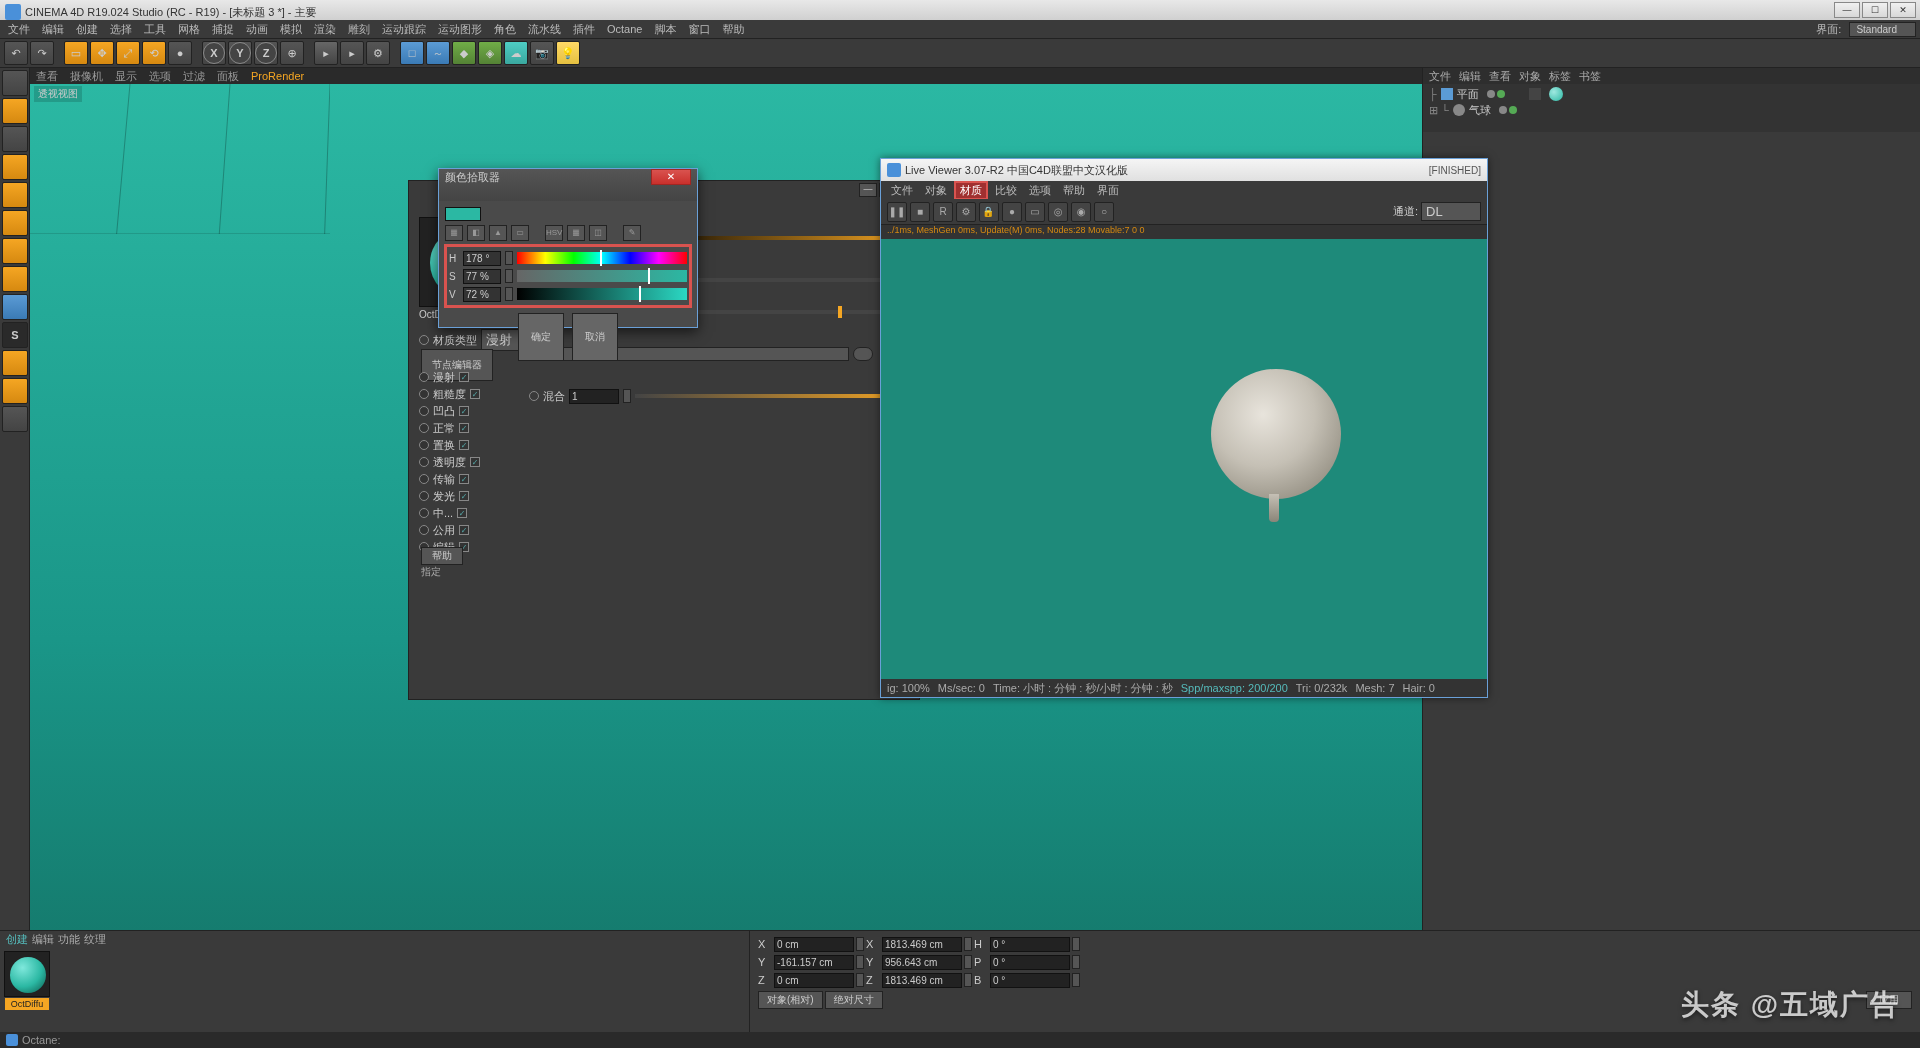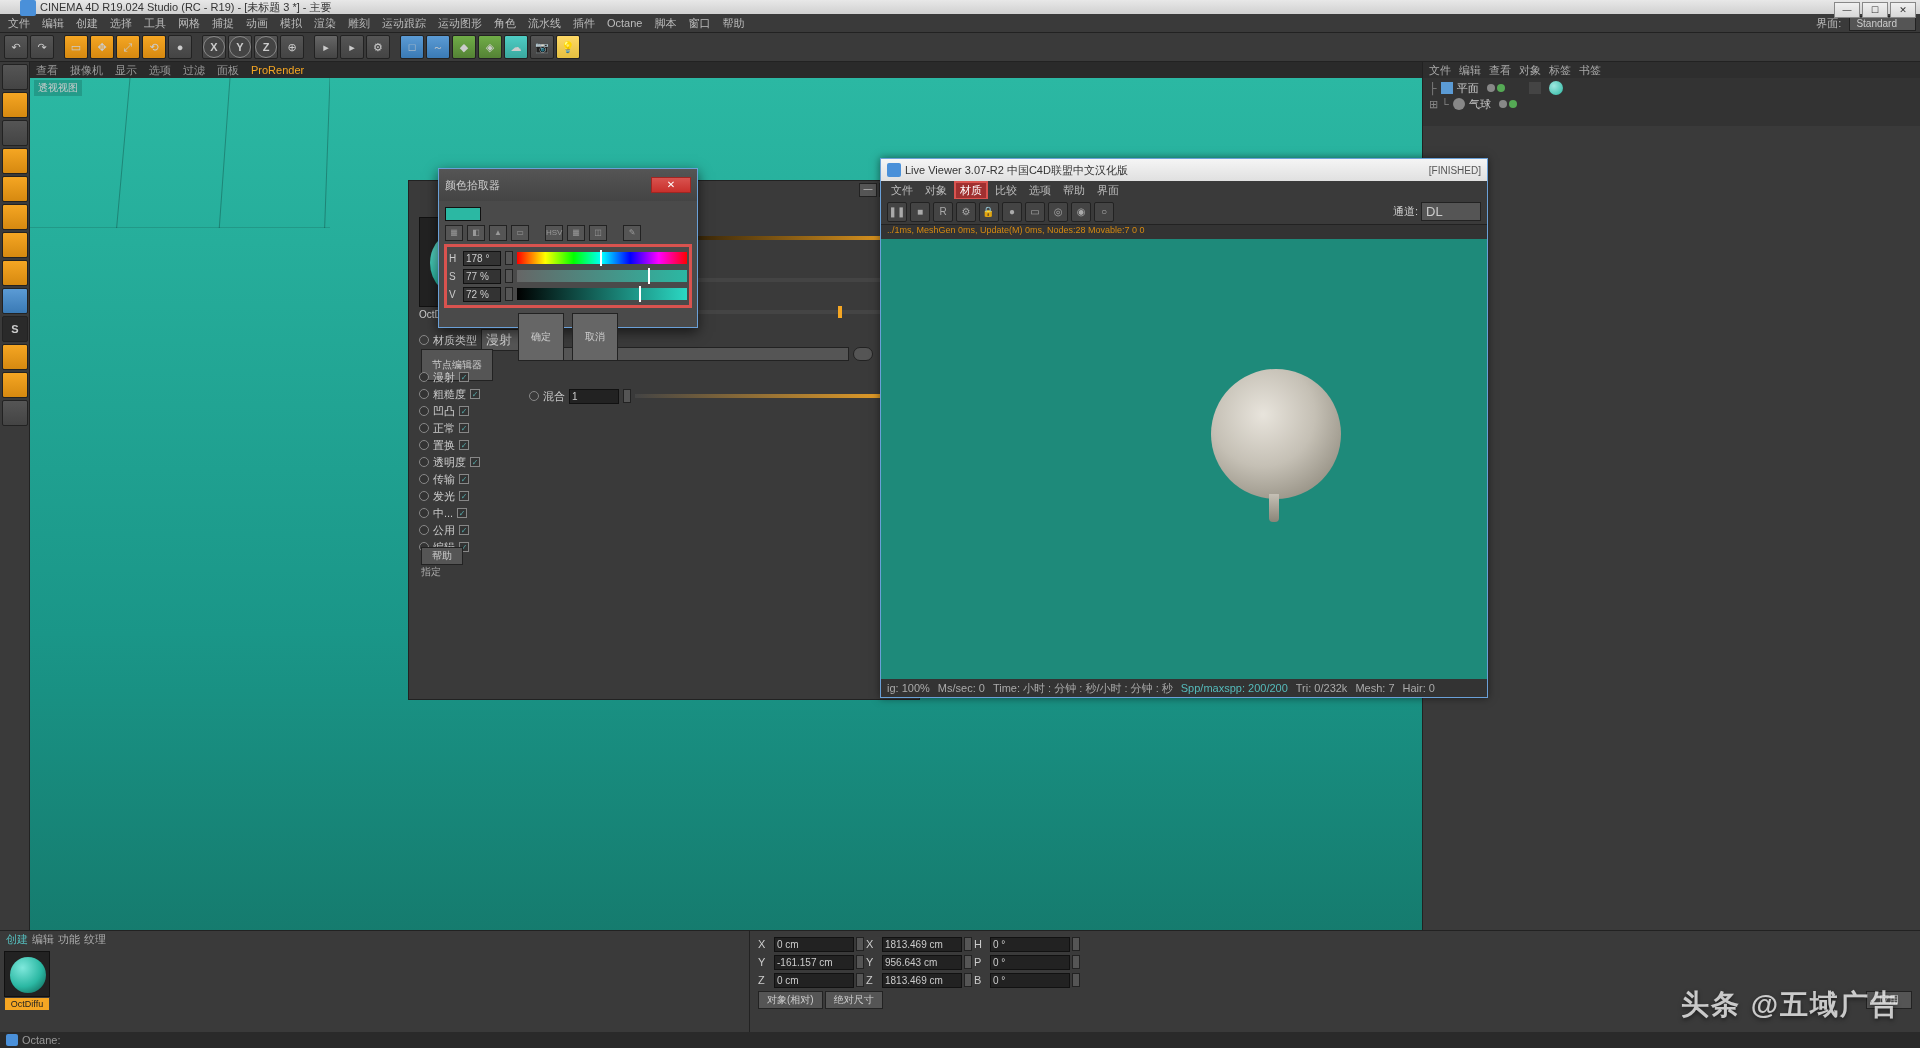--- a/index.html
+++ b/index.html
@@ -1,19 +1,19 @@
 <!DOCTYPE html>
 <html><head>
 <meta charset="utf-8">
 <style>
 * { margin: 0; padding: 0; box-sizing: border-box; font-family: "Microsoft YaHei", Arial, sans-serif; font-size: 11px; }
 body { background: #1e1e1e; color: #ccc; width: 1920px; height: 1048px; overflow: hidden; position: relative; }
 
 
-.titlebar { height: 14px; background: linear-gradient(#e8e8e8, #d0d0d0); color: #333; display: flex; align-items: flex-start; padding: 0 20px; }
+.titlebar { height: 20px; background: linear-gradient(#e8e8e8, #d0d0d0); color: #333; display: flex; align-items: flex-end; padding: 0 5px; }
 .titlebar .icon { width: 16px; height: 16px; background: #4a90d9; border-radius: 2px; margin-right: 4px; }
 .win-controls { position: absolute; right: 4px; top: 2px; display: flex; gap: 2px; }
 .win-btn { width: 26px; height: 16px; background: linear-gradient(#f0f0f0,#d8d8d8); border: 1px solid #888; font-size: 9px; text-align: center; line-height: 14px; cursor: pointer; }
 
 
 .menubar { height: 18px; background: #3a3a3a; display: flex; align-items: center; padding: 0 4px; gap: 4px; }
 .menubar span { color: #bbb; padding: 0 4px; cursor: pointer; }
 .menubar .right { margin-left: auto; display: flex; align-items: center; gap: 4px; }
 .layout-dd { background: #555; border: 1px solid #222; color: #ccc; padding: 1px 18px 1px 6px; font-size: 10px; }
 
@@ -104,21 +104,21 @@
 .right-editor { position: absolute; left: 120px; top: 36px; right: 4px; color: #ccc; }
 .re-row { display: flex; align-items: center; height: 22px; gap: 4px; font-size: 10px; }
 .re-slider { flex: 1; height: 4px; background: linear-gradient(90deg,#000,#f5a623); position: relative; }
 .re-handle { position: absolute; top: -4px; width: 4px; height: 12px; background: #f5a623; }
 .re-swatch { width: 100px; height: 14px; background: #2bb8a3; border: 1px solid #111; cursor: pointer; }
 .re-input { width: 50px; background: #222; border: 1px solid #111; color: #ccc; padding: 1px 2px; font-size: 10px; }
 .re-long-btn { width: 320px; height: 14px; background: #555; border: 1px solid #222; cursor: pointer; }
 
 
 .color-picker { position: absolute; left: 438px; top: 168px; width: 260px; height: 160px; background: #4a4a4a; border: 1px solid #6aa0d8; box-shadow: 0 4px 12px rgba(0,0,0,0.6); }
-.cp-title { height: 20px; background: linear-gradient(#555,#444); display: flex; align-items: center; padding: 16px 6px; color: #ccc; font-size: 11px; }
+.cp-title { height: 20px; background: linear-gradient(#555,#444); display: flex; align-items: flex-end; padding: 16px 6px; color: #ccc; font-size: 11px; }
 .cp-close { margin-left: auto; width: 40px; height: 16px; background: linear-gradient(#d9534f,#c9302c); color: #fff; text-align: center; font-size: 10px; border: 1px solid #a02622; cursor: pointer; line-height: 14px; }
 .cp-body { padding: 6px; }
 .cp-swatch { width: 36px; height: 14px; background: #2bb8a3; border: 1px solid #111; }
 .cp-icons { display: flex; gap: 4px; margin-top: 4px; }
 .cp-icon { width: 18px; height: 16px; background: #555; border: 1px solid #222; font-size: 8px; text-align: center; line-height: 14px; color: #999; cursor: pointer; }
 .cp-hsv-box { border: 2px solid #d9534f; margin-top: 4px; padding: 2px; }
 .cp-row { display: flex; align-items: center; height: 18px; gap: 4px; }
 .cp-label { width: 10px; color: #ccc; font-size: 10px; }
 .cp-input { width: 38px; background: #333; border: 1px solid #111; color: #ccc; font-size: 10px; padding: 1px 2px; }
 .cp-spin { width: 8px; height: 14px; background: #555; border: 1px solid #222; cursor: pointer; }

